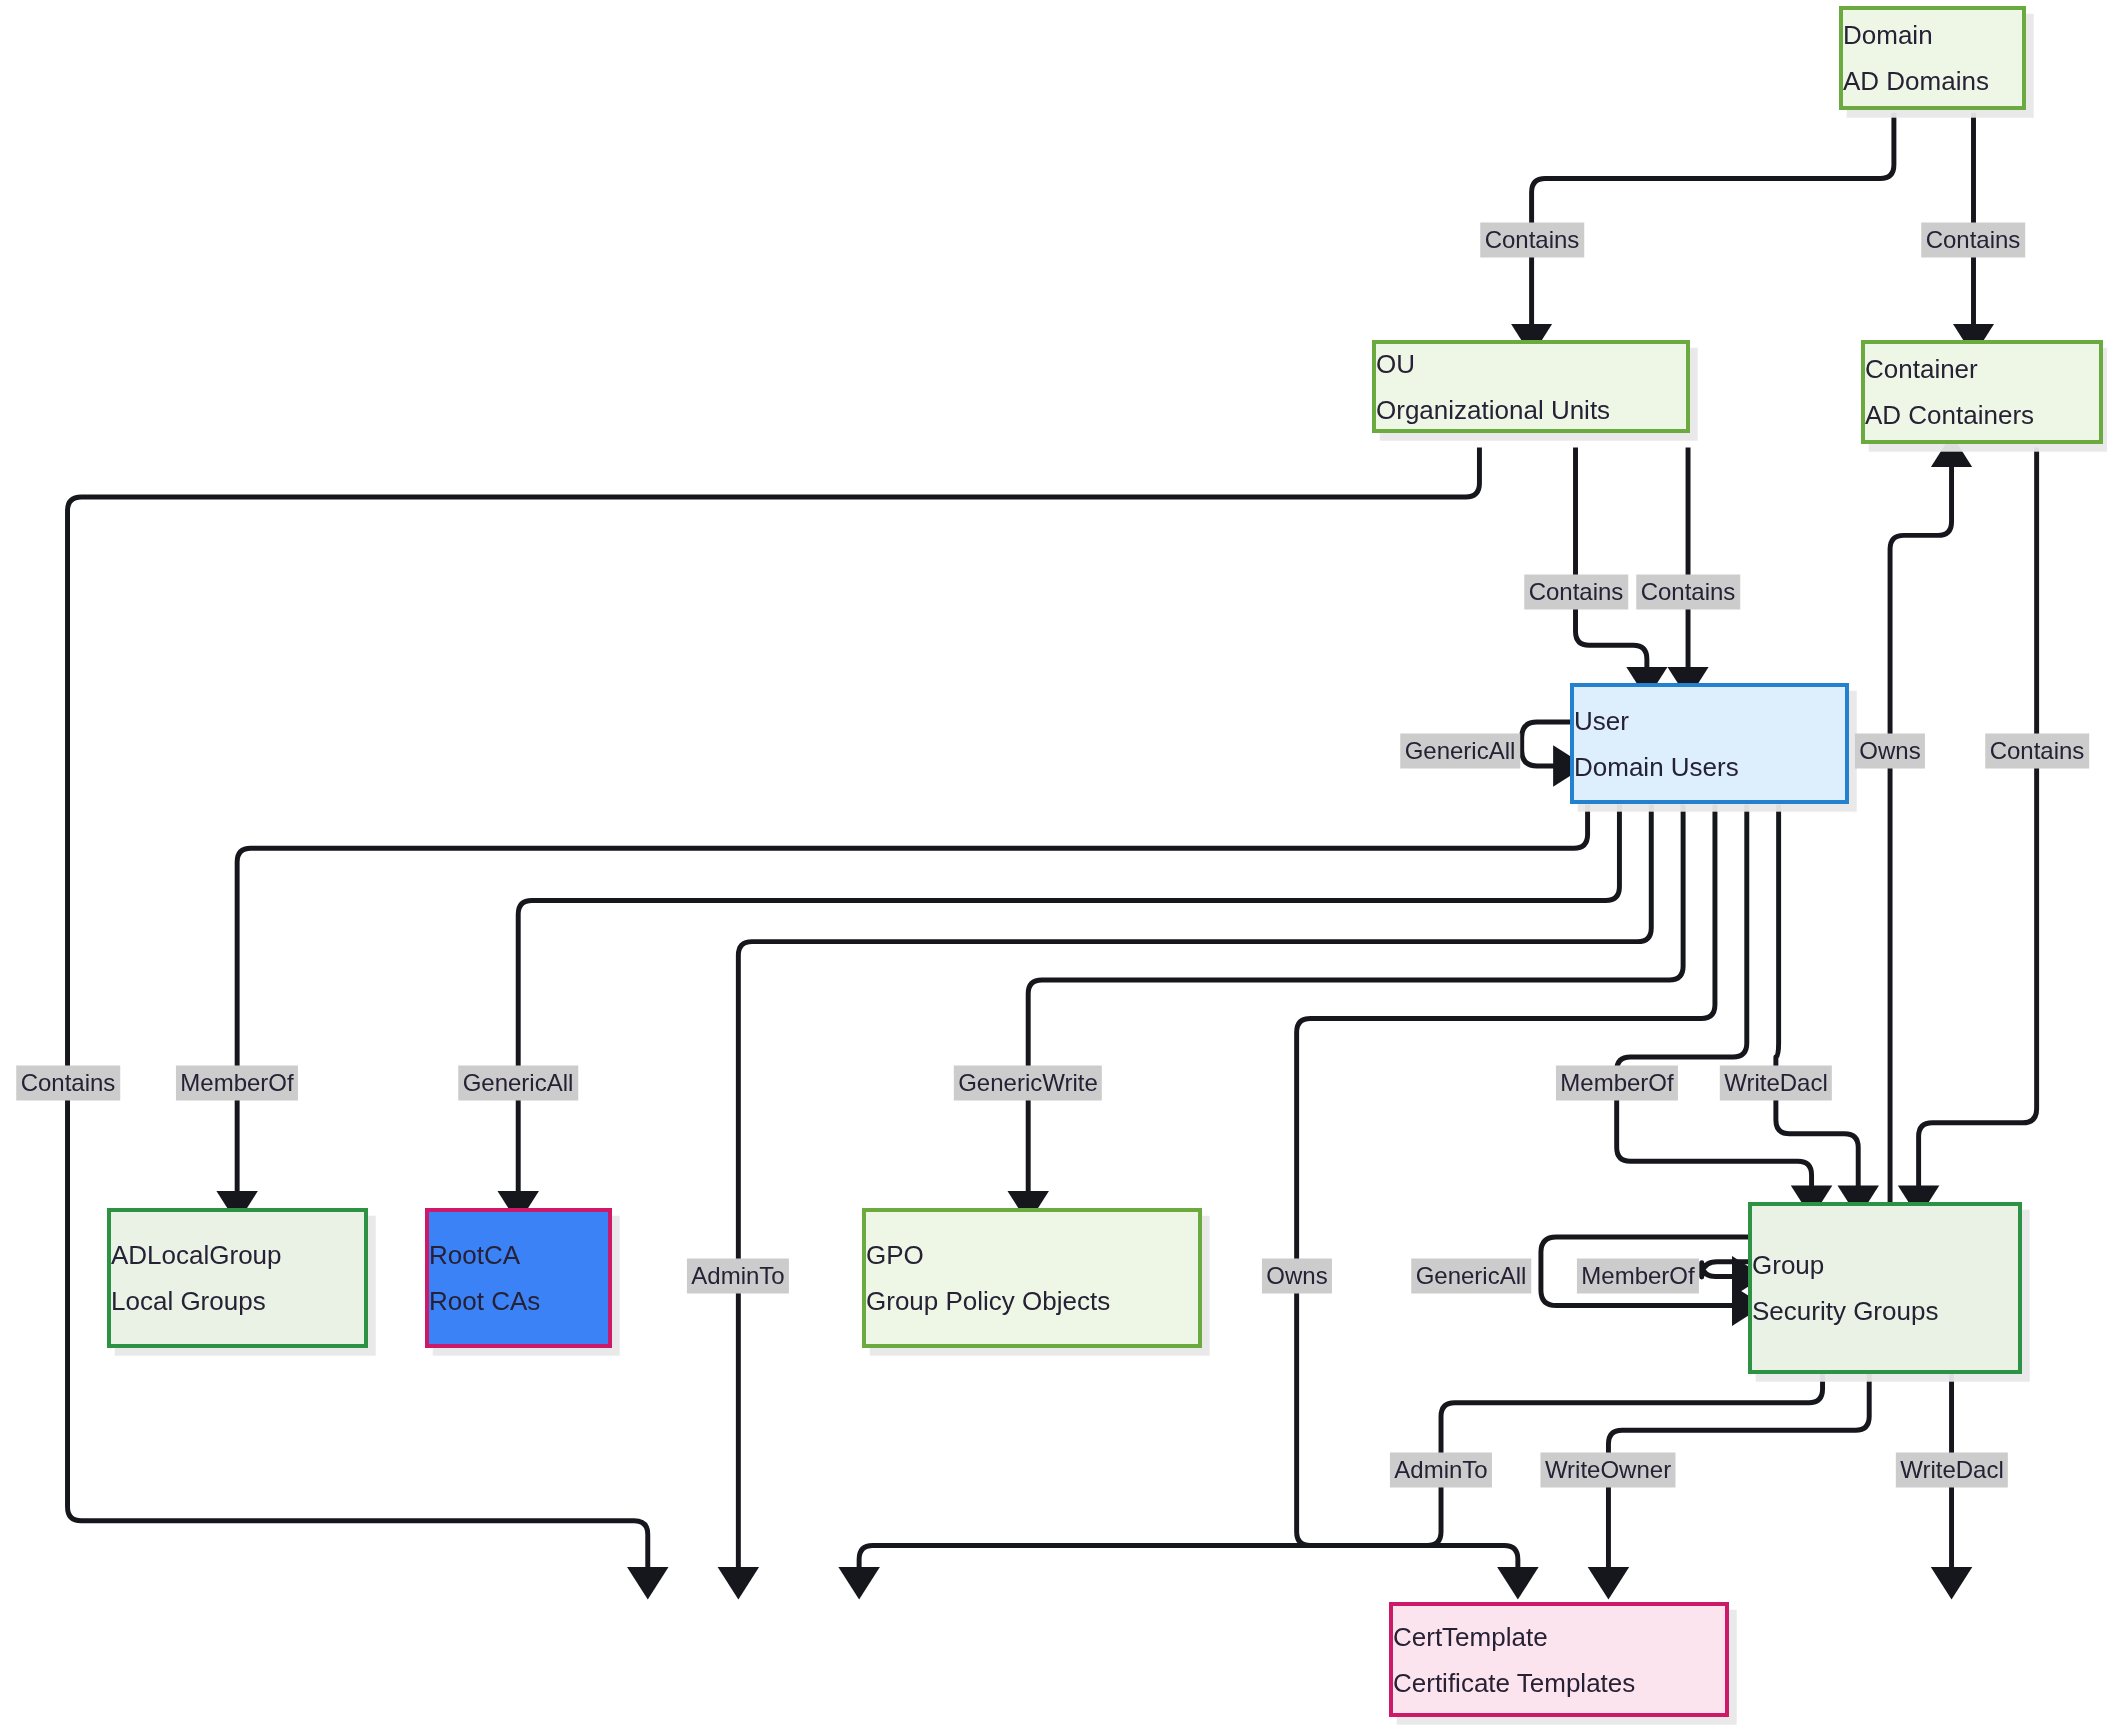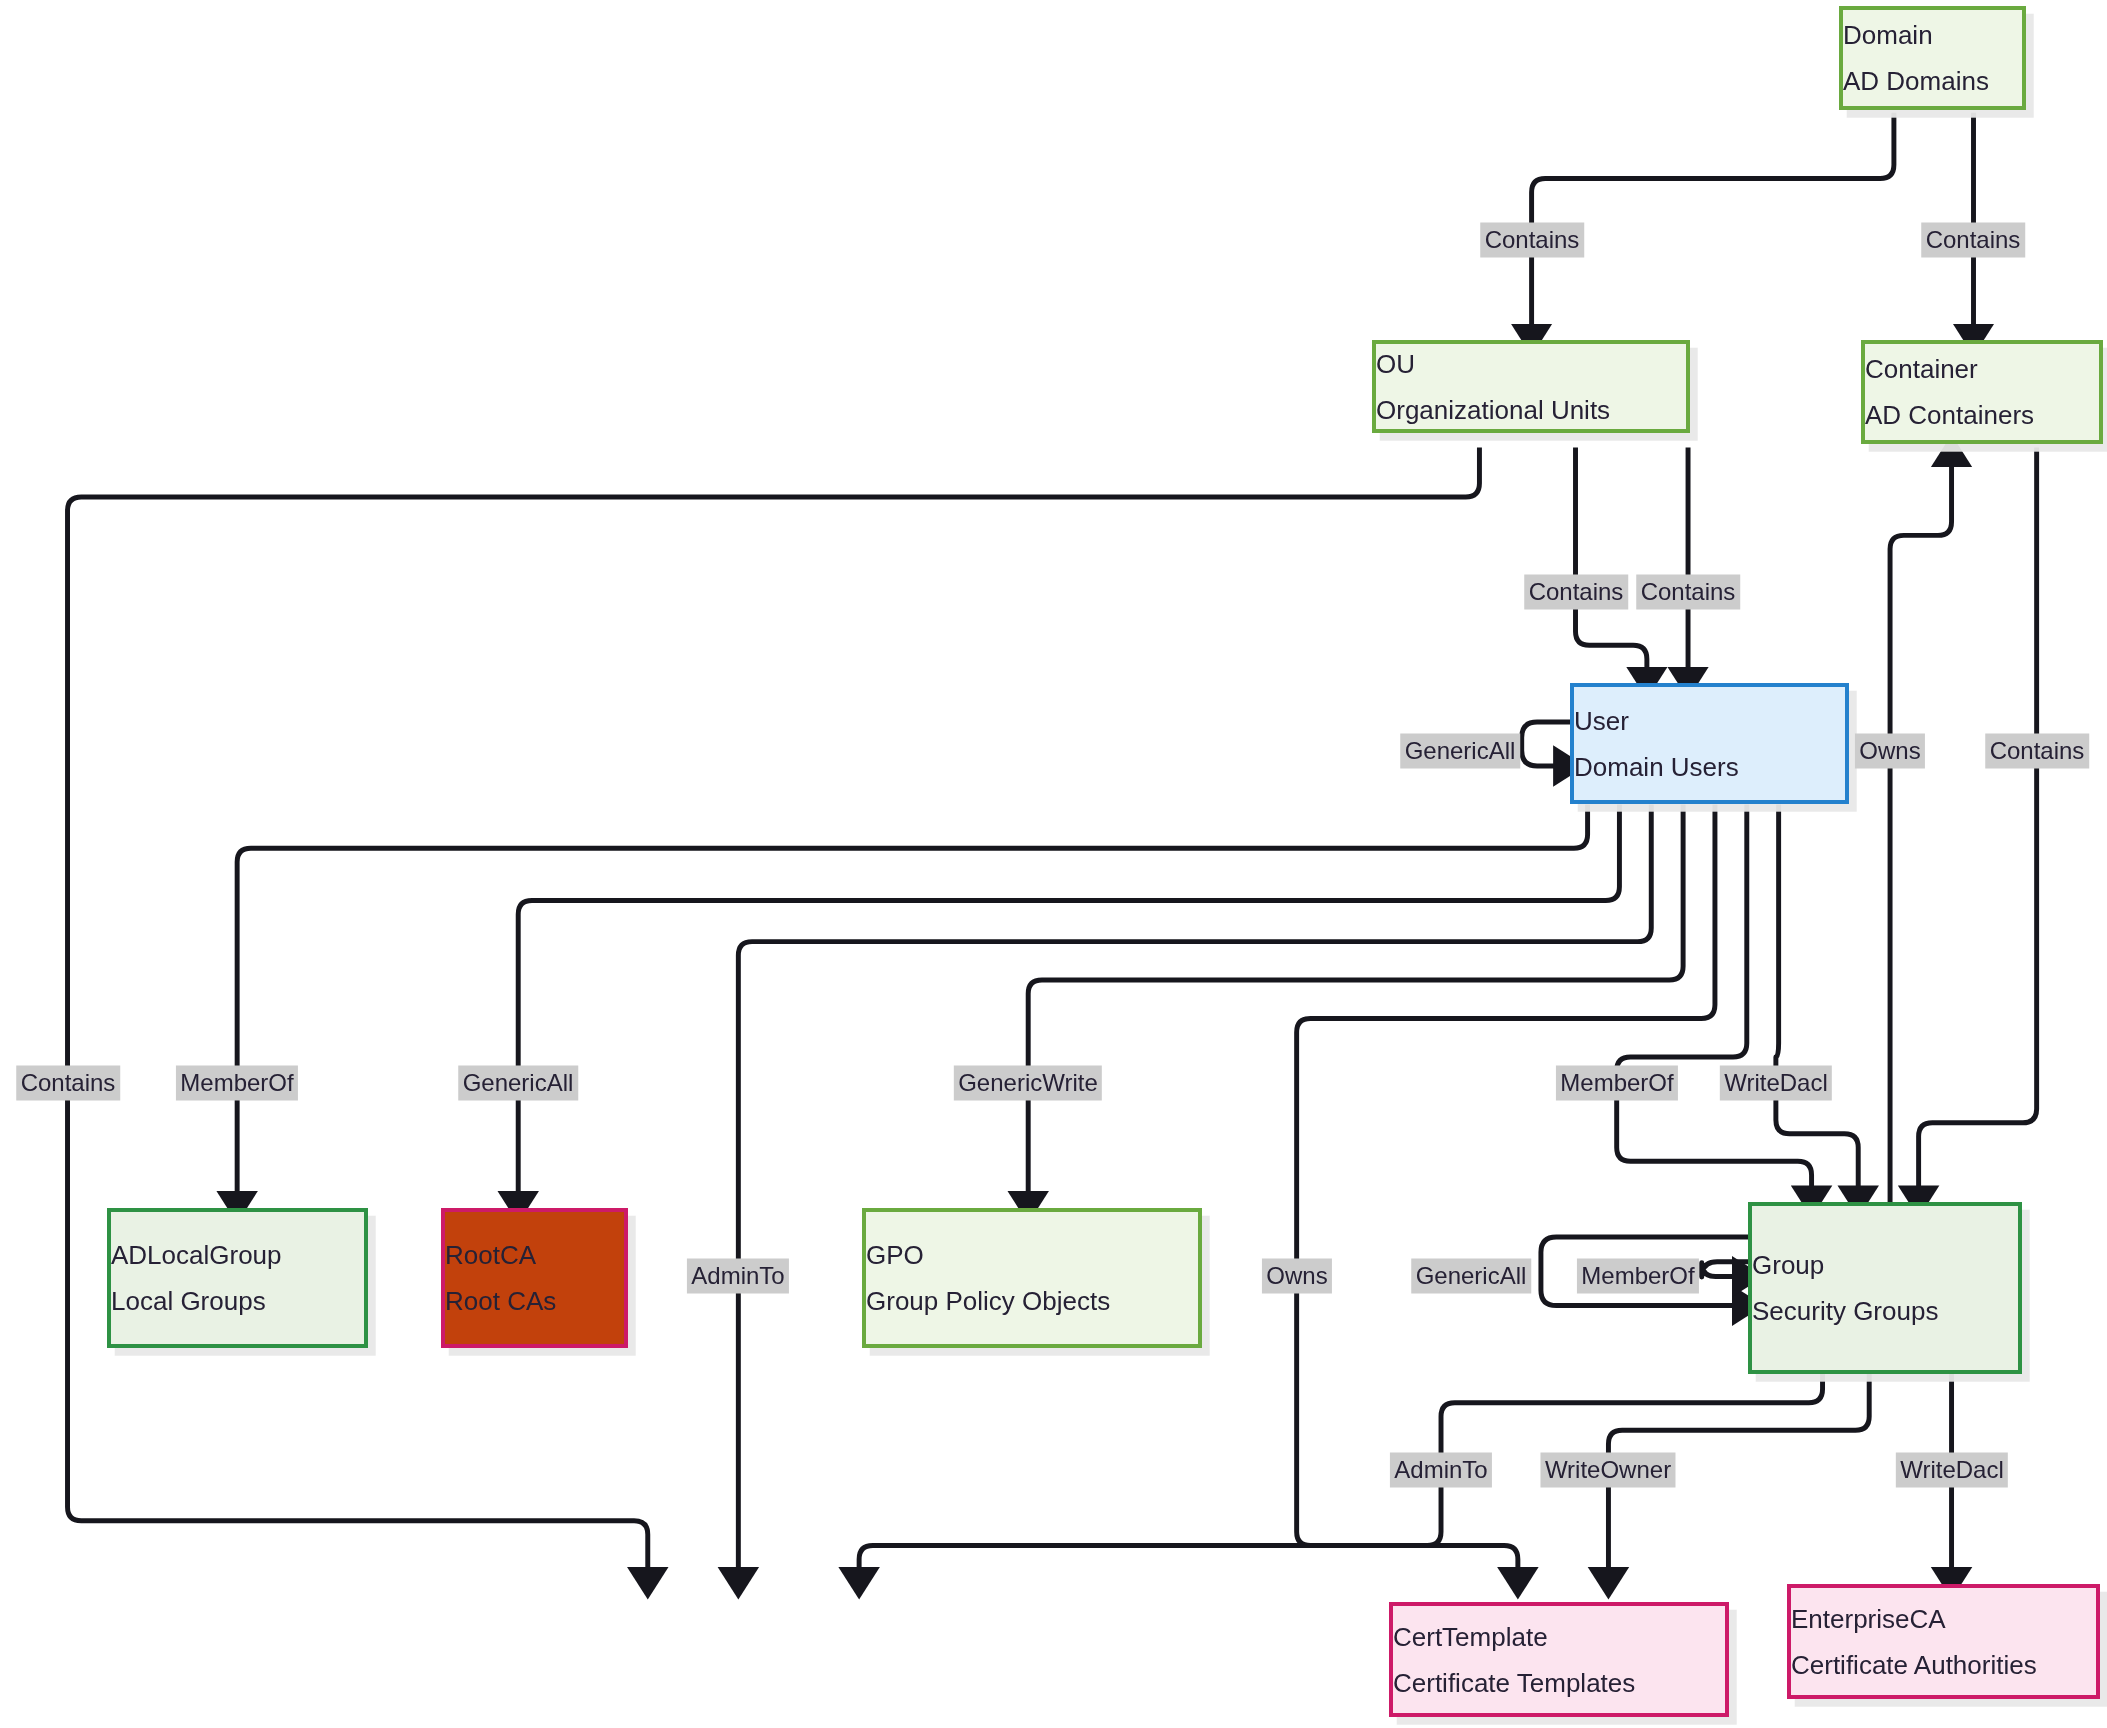--- a/index.html
+++ b/index.html
@@ -88,45 +88,41 @@
   <div class="nodebox" style="left:1570px;top:683px;width:279px;height:121px;background:#ddeefc;border-color:#2481cd;">
     <div class="l1">User</div>
     <div class="l2">Domain Users</div>
   </div>
 
   <div class="nodebox" style="left:107px;top:1208px;width:261px;height:140px;background:#e9f2e4;border-color:#2e9244;">
     <div class="l1">ADLocalGroup</div>
     <div class="l2">Local Groups</div>
   </div>
 
-  <div class="nodebox" style="left:425px;top:1208px;width:187px;height:140px;background:#c2410c;border-color:#cd1a68;margin-left:16px;">
+  <div class="nodebox" style="left:425px;top:1208px;width:187px;height:140px;background:#3b82f6;border-color:#cd1a68;">
     <div class="l1">RootCA</div>
     <div class="l2">Root CAs</div>
   </div>
 
   <div class="nodebox" style="left:862px;top:1208px;width:340px;height:140px;background:#eef6e6;border-color:#6aaa3f;">
     <div class="l1">GPO</div>
     <div class="l2">Group Policy Objects</div>
   </div>
 
   <div class="nodebox" style="left:1748px;top:1202px;width:274px;height:172px;background:#e9f2e4;border-color:#2e9244;">
     <div class="l1">Group</div>
     <div class="l2">Security Groups</div>
   </div>
 
 
   <div class="nodebox" style="left:1389px;top:1584px;width:340px;height:115px;background:#fce4ef;border-color:#cd1a68;margin-top:18px;">
     <div class="l1">CertTemplate</div>
     <div class="l2">Certificate Templates</div>
   </div>
 
-  <div class="nodebox" style="left:1787px;top:1584px;width:313px;height:115px;background:#fce4ef;border-color:#cd1a68;">
-    <div class="l1">EnterpriseCA</div>
-    <div class="l2">Certificate Authorities</div>
-  </div>
 
   <div class="elabel" style="left:1532px;top:240px;">Contains</div>
   <div class="elabel" style="left:1973px;top:240px;">Contains</div>
   <div class="elabel" style="left:1576px;top:592px;">Contains</div>
   <div class="elabel" style="left:1688px;top:592px;">Contains</div>
   <div class="elabel" style="left:1460px;top:751px;">GenericAll</div>
   <div class="elabel" style="left:68px;top:1083px;">Contains</div>
   <div class="elabel" style="left:237px;top:1083px;">MemberOf</div>
   <div class="elabel" style="left:518px;top:1083px;">GenericAll</div>
   <div class="elabel" style="left:738px;top:1276px;">AdminTo</div>

